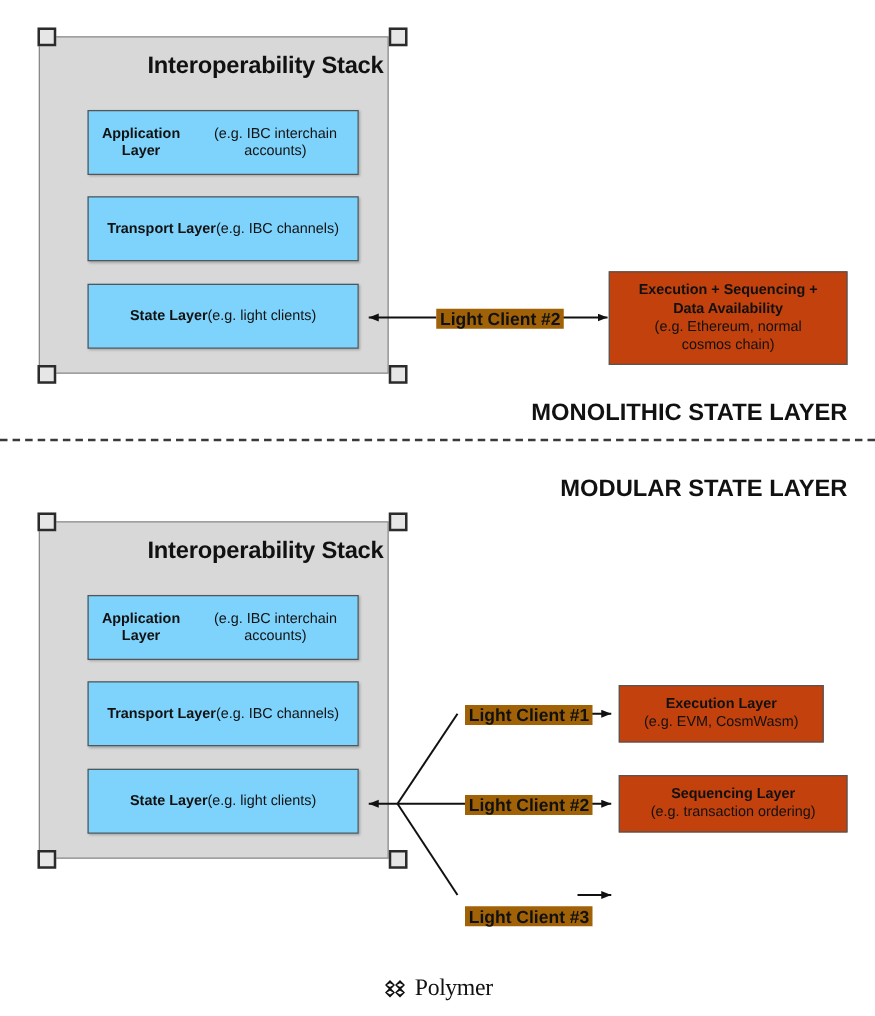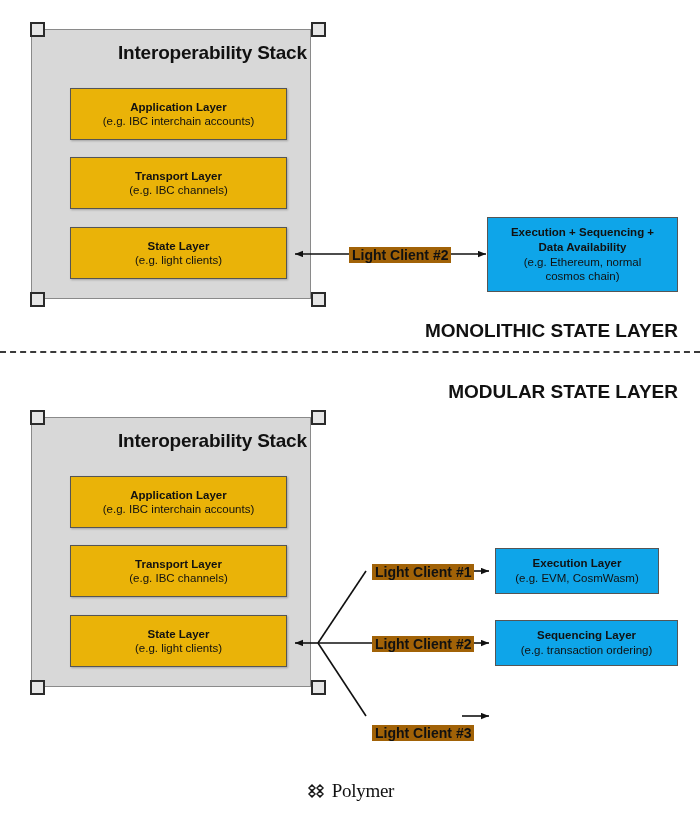--- a/index.html
+++ b/index.html
@@ -49,46 +49,45 @@
     height: 15px;
     background: #e6e6e6;
     border: 2px solid #2b2b2b;
     box-sizing: border-box;
     z-index: 5;
   }
 
   
   .layer-box {
     position: absolute;
-    background: #eab308;
+    background: #7dd3fc;
     border: 1px solid #555555;
     box-sizing: border-box;
     box-shadow: 1px 1px 2px rgba(0,0,0,0.25);
     display: flex;
-    flex-direction: column;
     align-items: center;
     justify-content: center;
     text-align: center;
     line-height: 1.22;
   }
   .layer-title {
     font-size: 11.5px;
     font-weight: bold;
     color: #111111;
   }
   .layer-sub {
     font-size: 11.5px;
     font-weight: normal;
     color: #111111;
   }
 
   
   .side-box {
     position: absolute;
-    background: #0ea5e9;
+    background: #c2410c;
     border: 1px solid #555555;
     box-sizing: border-box;
     display: flex;
     flex-direction: column;
     align-items: center;
     justify-content: center;
     text-align: center;
     line-height: 1.3;
   }
   .side-title {

